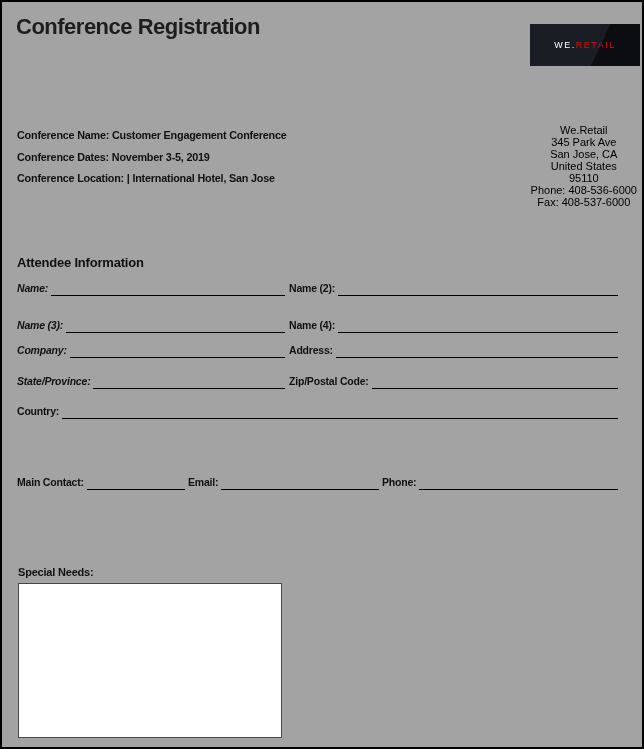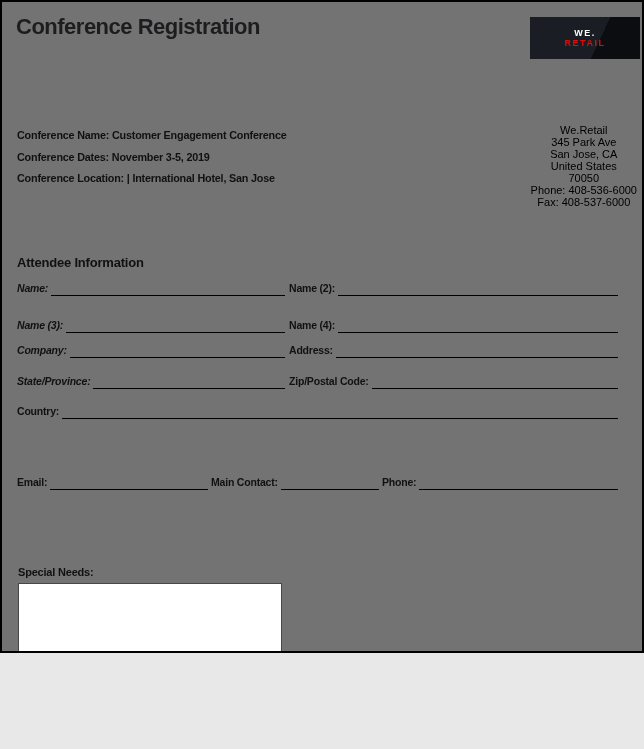--- a/index.html
+++ b/index.html
@@ -1,44 +1,43 @@
 <!DOCTYPE html>
 <html><head>
 <meta charset="utf-8">
 <style>
   html, body { margin: 0; padding: 0; background: #e8e8e8; }
   .page {
     position: relative;
-    width: 644px; height: 653px;
+    width: 644px; height: 749px;
     margin: 0 auto;
-    background: #737373;
+    background: #a3a3a3;
     border: 2px solid #000000;
     box-sizing: border-box;
     font-family: "Liberation Sans", sans-serif;
     color: #1c1c1e;
     overflow: hidden;
   }
 
   .title {
     position: absolute; left: 14px; top: 12px;
     margin: 0;
     font-size: 22px; font-weight: bold; letter-spacing: -0.5px;
     color: #1d1d1f;
     white-space: nowrap;
   }
 
   .logo {
-    position: absolute; left: 528px; top: 15px;
+    position: absolute; left: 528px; top: 22px;
     width: 110px; height: 42px;
     background: linear-gradient(115deg, #1b1d24 62%, #0c0d11 62%);
     display: flex; align-items: center; justify-content: center;
-    font-size: 9px; font-weight: bold; letter-spacing: 1.5px;
+    font-size: 9px; font-weight: normal; letter-spacing: 1.5px;
     color: #ffffff;
     white-space: nowrap;
-    flex-direction: column;
   }
   .logo .accent { color: #d90f0f; }
 
   .address {
     position: absolute; right: 5px; top: 122px;
     text-align: center;
     font-size: 11px; line-height: 12px;
     color: #000000;
   }
   .address div { white-space: nowrap; }
@@ -110,21 +109,21 @@
   <div class="logo">
     <span>WE.</span>
       <span class="accent">RETAIL</span>
   </div>
 
   <div class="address">
     <div>We.Retail</div>
     <div>345 Park Ave</div>
     <div>San Jose, CA</div>
     <div>United States</div>
-    <div>70050</div>
+    <div>95110</div>
     <div>Phone: 408-536-6000</div>
     <div>Fax: 408-537-6000</div>
   </div>
 
   <div class="conf-info">
     <div class="ci-line">
       <span>Conference Name:</span>
       <span>Customer Engagement Conference</span>
     </div>
     <div class="ci-line">
@@ -184,28 +183,28 @@
   </div>
 
   <div class="row" style="top:402px;">
     <div class="field" style="flex:1;">
       <span class="lbl">Country:</span>
       <span class="line"></span>
     </div>
   </div>
 
   <div class="row row-contact" style="top:473px;">
+    <div class="field fc1">
+      <span class="lbl">Main Contact:</span>
+      <span class="line"></span>
+    </div>
     <div class="field fc2">
       <span class="lbl">Email:</span>
       <span class="line"></span>
     </div>
-    <div class="field fc1">
-      <span class="lbl">Main Contact:</span>
-      <span class="line"></span>
-    </div>
     <div class="field fc3">
       <span class="lbl">Phone:</span>
       <span class="line"></span>
     </div>
   </div>
 
   <span class="sn-label">Special Needs:</span>
   <div class="sn-box"></div>
 
 </div>

